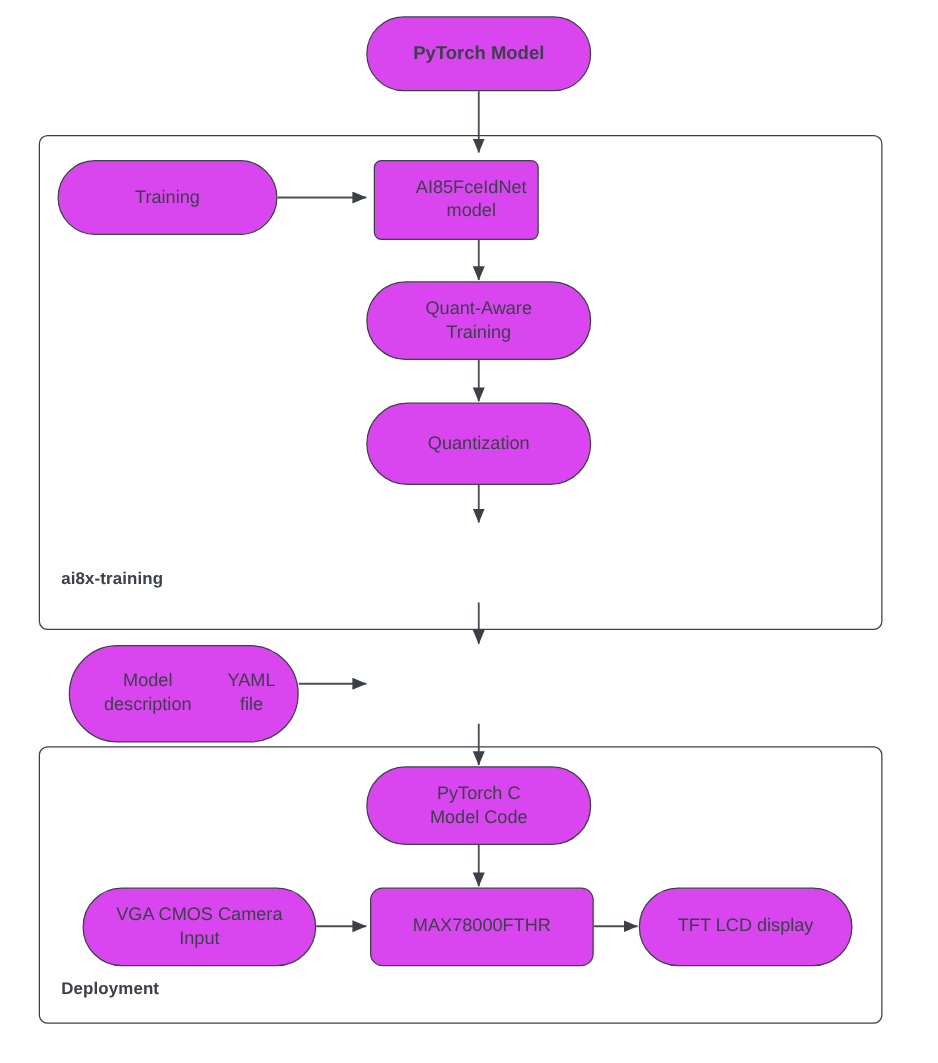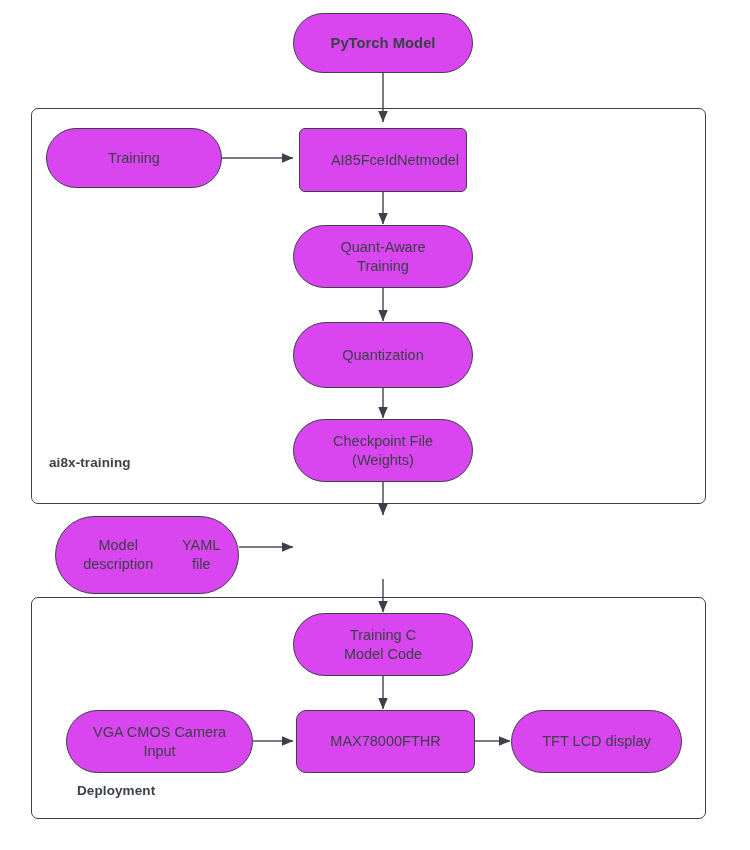--- a/index.html
+++ b/index.html
@@ -89,57 +89,53 @@
 
     <line x1="253" y1="741" x2="293" y2="741" stroke="#4b5058" stroke-width="1.5" marker-end="url(#arrow)"></line>
 
     <line x1="475" y1="741" x2="510" y2="741" stroke="#4b5058" stroke-width="1.5" marker-end="url(#arrow)"></line>
   </svg>
 
   <div class="group-box" style="left:31px; top:108px; width:675px; height:396px;"></div>
   <div class="group-label" style="left:49px; top:455px;">ai8x-training</div>
 
   <div class="group-box" style="left:31px; top:597px; width:675px; height:222px;"></div>
-  <div class="group-label" style="left:49px; top:783px;margin-left:28px;">Deployment</div>
+  <div class="group-label" style="left:49px; top:783px;">Deployment</div>
 
   <div class="node stadium bold" style="left:293px; top:13px; width:180px; height:60px;">
     <span>PyTorch Model</span>
   </div>
 
   <div class="node stadium" style="left:46px; top:128px; width:176px; height:60px;">
     <span>Training</span>
   </div>
 
-  <div class="node rect" style="left:299px; top:128px; width:168px; height:64px; flex-direction:row;padding-left:32px;">
+  <div class="node rect" style="left:299px; top:128px; width:132px; height:64px; flex-direction:column;padding-left:32px;">
     <span>AI85FceIdNet</span>
     <span>model</span>
   </div>
 
   <div class="node stadium" style="left:293px; top:225px; width:180px; height:63px; flex-direction:column;">
     <span>Quant-Aware</span>
     <span>Training</span>
   </div>
 
   <div class="node stadium" style="left:293px; top:322px; width:180px; height:66px;">
     <span>Quantization</span>
   </div>
 
-  <div class="node stadium" style="left:293px; top:419px; width:180px; height:63px; flex-direction:column;">
-    <span>Checkpoint File</span>
-    <span>(Weights)</span>
-  </div>
 
   <div class="node stadium" style="left:55px; top:516px; width:184px; height:78px; flex-direction:row;">
     <span>Model description</span>
     <span>YAML file</span>
   </div>
 
 
   <div class="node stadium" style="left:293px; top:613px; width:180px; height:63px; flex-direction:column;">
-    <span>Training C</span>
+    <span>PyTorch C</span>
     <span>Model Code</span>
   </div>
 
   <div class="node stadium" style="left:66px; top:710px; width:187px; height:63px; flex-direction:column;">
     <span>VGA CMOS Camera</span>
     <span>Input</span>
   </div>
 
   <div class="node rect" style="left:296px; top:710px; width:179px; height:63px; border-radius:10px;text-align:right;">
     <span>MAX78000FTHR</span>

